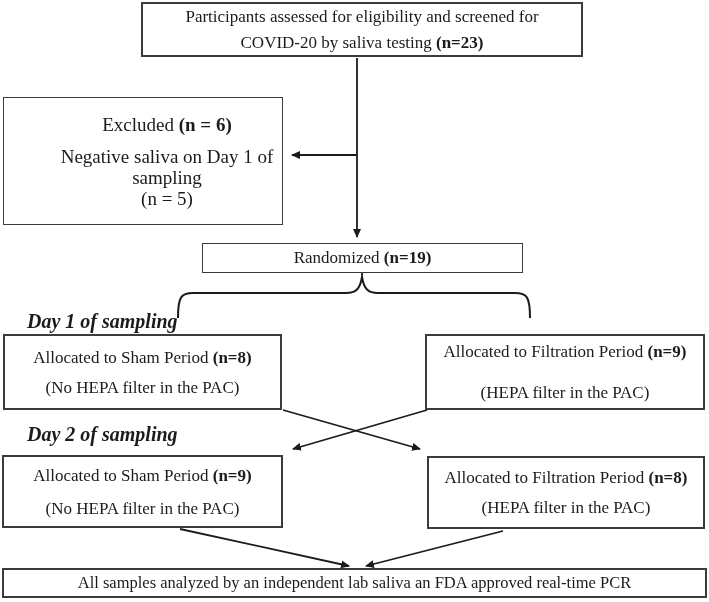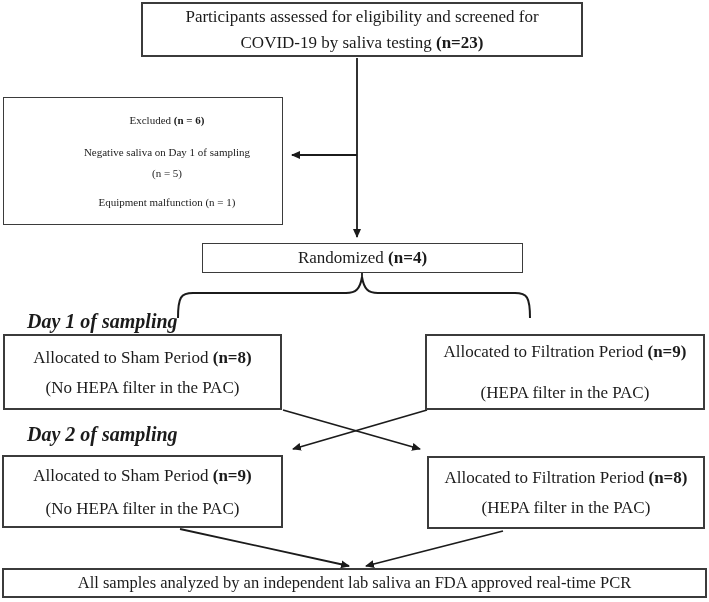--- a/index.html
+++ b/index.html
@@ -48,41 +48,40 @@
     <path d="M283,410 L420,449" stroke="#1b1b1b" stroke-width="1.8" fill="none" marker-end="url(#arrow)"></path>
     <path d="M427,410 L293,449" stroke="#1b1b1b" stroke-width="1.8" fill="none" marker-end="url(#arrow)"></path>
 
     <path d="M180,529 L349,566" stroke="#1b1b1b" stroke-width="1.8" fill="none" marker-end="url(#arrow)"></path>
     <path d="M503,531 L366,566" stroke="#1b1b1b" stroke-width="1.8" fill="none" marker-end="url(#arrow)"></path>
   </svg>
 
   <div class="box" style="left:141px; top:2px; width:442px; height:55px;">
     <div>Participants assessed for eligibility and screened for</div>
     <div>
-      <span>COVID-19 by saliva testing</span>
+      <span>COVID-20 by saliva testing</span>
       <span class="nbold">(n=23)</span>
     </div>
   </div>
 
-  <div class="box thin" style="left:3px; top:97px; width:280px; height:128px; font-size:11px;padding-left:48px;">
+  <div class="box thin" style="left:3px; top:97px; width:280px; height:128px; font-size:19px;padding-left:48px;">
     <div class="excluded-content">
       <div class="row1">
         <span>Excluded</span>
         <span class="nbold">(n = 6)</span>
       </div>
       <div>Negative saliva on Day 1 of sampling</div>
       <div>(n = 5)</div>
-      <div class="row3">Equipment malfunction (n = 1)</div>
     </div>
   </div>
 
   <div class="box thin" style="left:202px; top:243px; width:321px; height:30px;">
     <div>
       <span>Randomized</span>
-      <span class="nbold">(n=4)</span>
+      <span class="nbold">(n=19)</span>
     </div>
   </div>
 
   <div class="day-label" style="left:27px; top:311px;">Day 1 of sampling</div>
 
   <div class="box two-line" style="left:3px; top:334px; width:279px; height:76px;">
     <div>
       <span>Allocated to Sham Period</span>
       <span class="nbold">(n=8)</span>
     </div>

